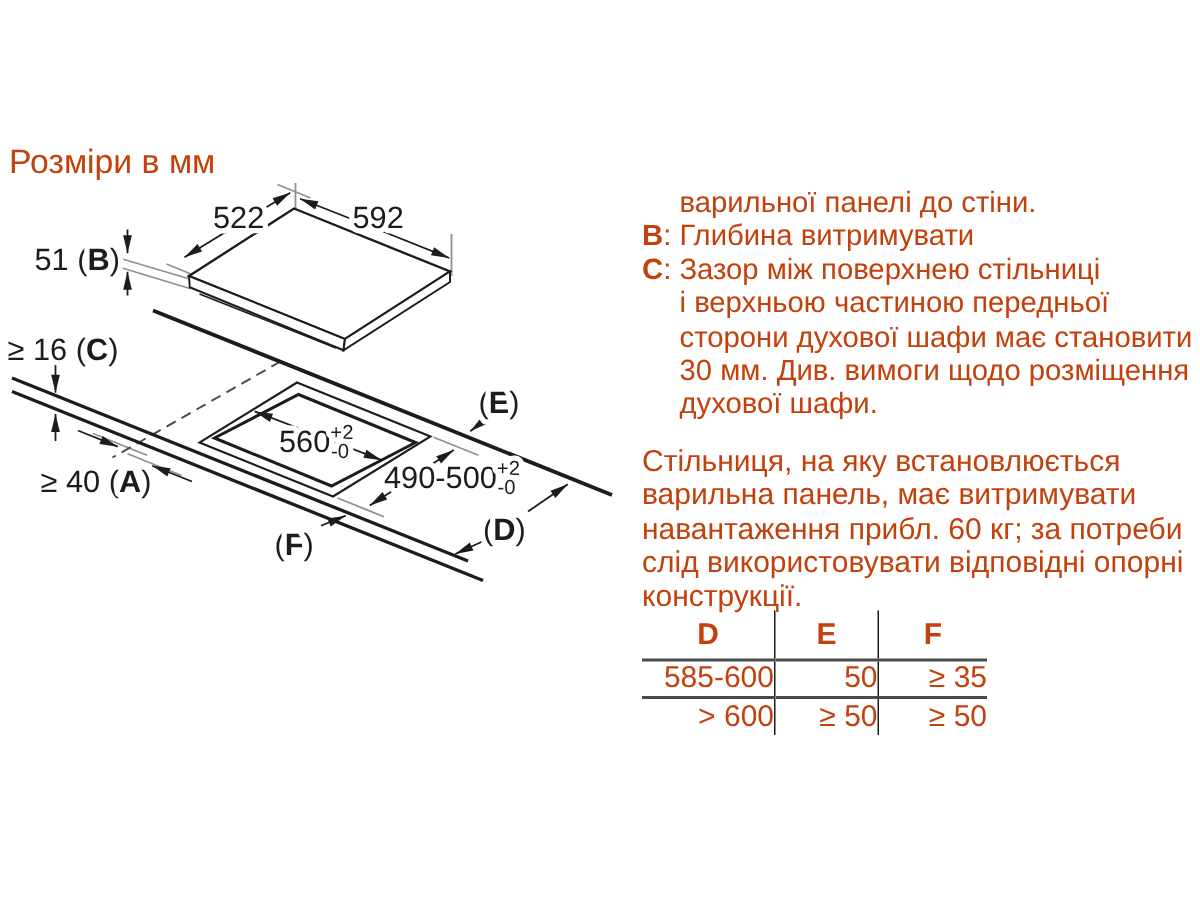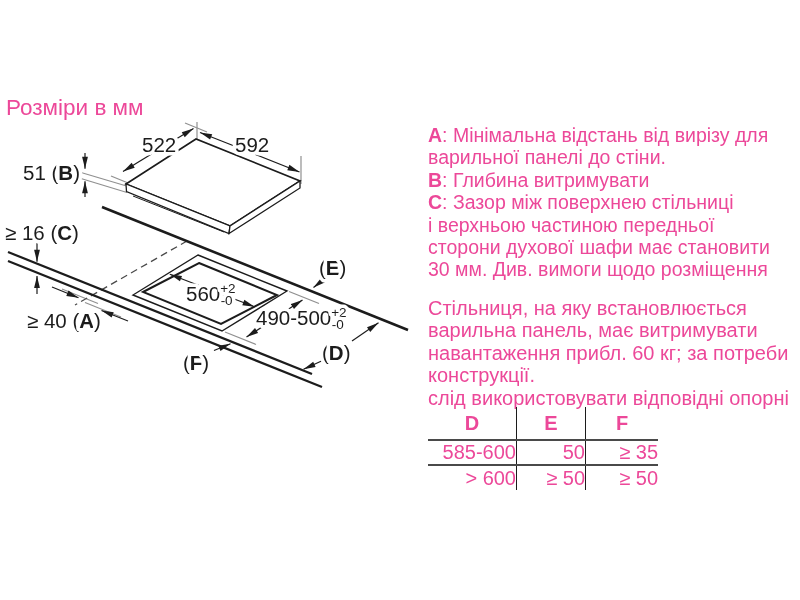--- a/index.html
+++ b/index.html
@@ -1,25 +1,25 @@
 <!DOCTYPE html>
 <html><head>
 <meta charset="utf-8">
 <style>
   html,body{margin:0;padding:0;background:#fff;}
   .page{position:relative;width:800px;height:600px;background:#ffffff;overflow:hidden;
-        font-family:"Liberation Sans",sans-serif;color:#ec4899;border-radius:13px;}
+        font-family:"Liberation Sans",sans-serif;color:#c2410c;border-radius:13px;}
   .heading{position:absolute;left:6px;top:95px;font-size:22.5px;font-weight:400;}
   .diagram-svg{position:absolute;left:0;top:0;width:442px;height:400px;}
   .diagram-svg text{font-family:"Liberation Sans",sans-serif;font-size:20.5px;fill:#1c1c1c;}
   .diagram-svg .halo{paint-order:stroke;stroke:#ffffff;stroke-width:7px;stroke-linejoin:round;}
   .diagram-svg .tol{font-size:13.5px;}
   .diagram-svg .bk{font-weight:bold;}
   .legend{position:absolute;left:428px;top:124px;width:370px;font-size:19.5px;line-height:22.4px;}
-  .legend .cont{}
+  .legend .cont{margin-left:25px;}
   .legend b{font-weight:bold;}
   .note{position:absolute;left:428px;top:297px;width:370px;font-size:20px;line-height:22.4px;}
   .dim-table{position:absolute;left:428px;top:407px;border-collapse:collapse;font-size:20px;}
   .dim-table th{font-weight:bold;width:88px;height:32px;text-align:center;vertical-align:middle;
                 border-bottom:2px solid #4a4a4a;padding:0;}
   .dim-table th+th{width:68px;border-left:1.5px solid #1c1c1c;}
   .dim-table th+th+th{width:72px;}
   .dim-table td{height:22px;text-align:right;vertical-align:middle;padding:0;}
   .dim-table tr.r1 td{border-bottom:2px solid #4a4a4a;}
   .dim-table tr.r2 td{height:24px;}
@@ -104,40 +104,40 @@
 
     <text x="319" y="275" class="halo"><tspan>(</tspan><tspan class="bk">E</tspan><tspan>)</tspan></text>
 
     <text x="322" y="360" class="halo"><tspan>(</tspan><tspan class="bk">D</tspan><tspan>)</tspan></text>
 
     <text x="183" y="370" class="halo"><tspan>(</tspan><tspan class="bk">F</tspan><tspan>)</tspan></text>
   </svg>
 
   <div class="legend">
     <div>
-      <div><b>A</b><span>: </span><span>Мінімальна відстань від вирізу для</span></div>
       <div class="cont">варильної панелі до стіни.</div>
     </div>
     <div>
       <div><b>B</b><span>: </span><span>Глибина витримувати</span></div>
     </div>
     <div>
       <div><b>C</b><span>: </span><span>Зазор між поверхнею стільниці</span></div>
       <div class="cont">і верхньою частиною передньої</div>
       <div class="cont">сторони духової шафи має становити</div>
       <div class="cont">30 мм. Див. вимоги щодо розміщення</div>
+      <div class="cont">духової шафи.</div>
     </div>
   </div>
 
   <div class="note">
     <div>Стільниця, на яку встановлюється</div>
     <div>варильна панель, має витримувати</div>
     <div>навантаження прибл. 60 кг; за потреби</div>
+    <div>слід використовувати відповідні опорні</div>
     <div>конструкції.</div>
-    <div>слід використовувати відповідні опорні</div>
   </div>
 
   <table class="dim-table">
     <thead>
       <tr>
         <th>D</th>
         <th>E</th>
         <th>F</th>
       </tr>
     </thead>

